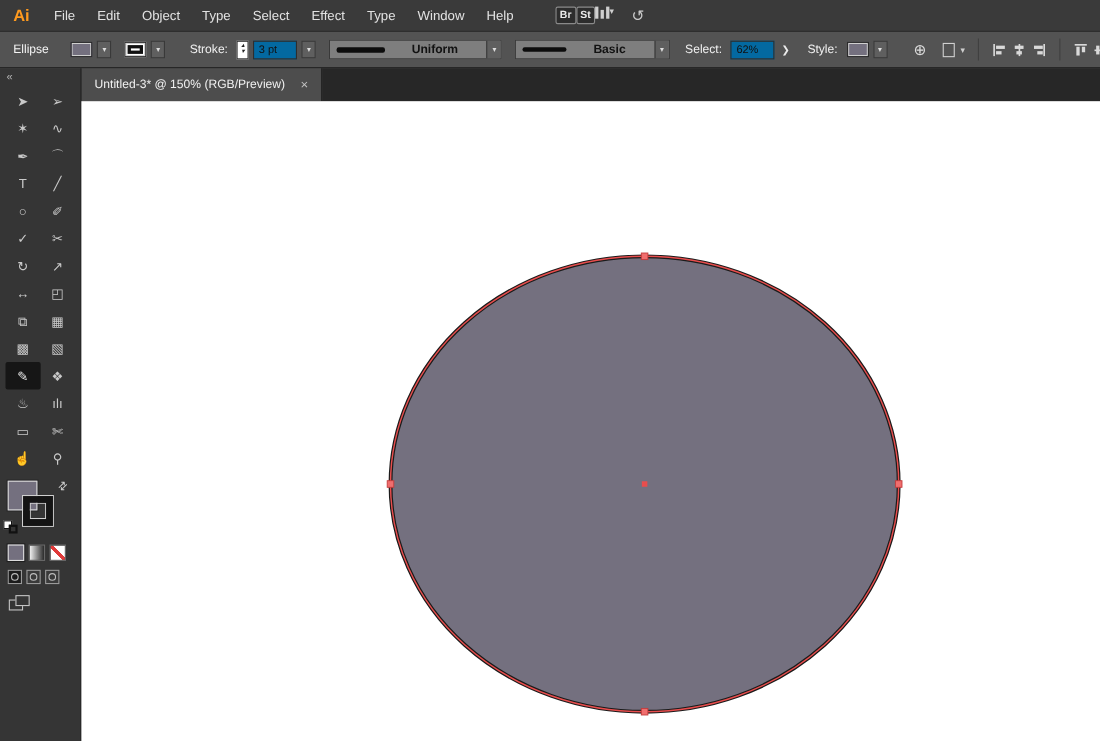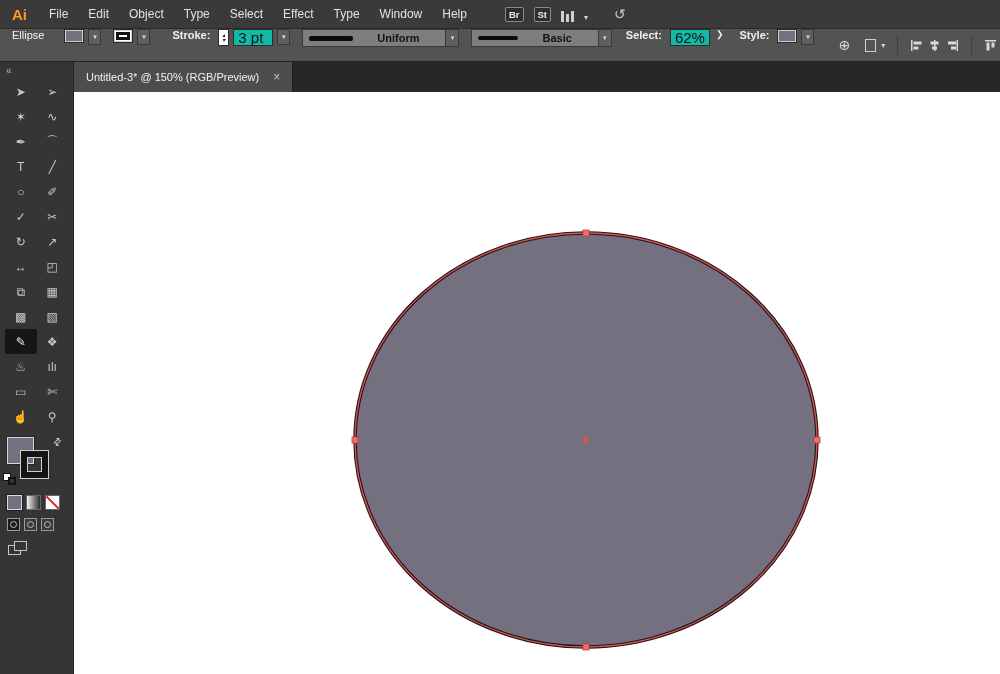--- a/index.html
+++ b/index.html
@@ -5,38 +5,38 @@
   *{box-sizing:border-box;margin:0;padding:0}
   html,body{width:1000px;height:674px}
   body{font-family:"Liberation Sans",sans-serif;background:#222}
   .window{position:relative;width:1000px;height:674px;overflow:hidden;background:#535353;color:#e4e4e4;font-size:12px}
 
   
   .menubar{position:absolute;top:0;left:0;width:100%;height:29px;background:#3a3a3a;display:flex;align-items:center;padding:0 8px;border-bottom:1px solid #2a2a2a}
   .logo{color:#ff9a1e;font-weight:bold;font-size:15px;margin:0 12px 0 4px}
   .menus{display:flex;height:100%}
   .menu-item{padding:0 10px;display:flex;align-items:center;font-size:12px;color:#e2e2e2;cursor:default}
-  .mb-icons{display:flex;align-items:flex-end;gap:10px;margin-left:28px}
+  .mb-icons{display:flex;align-items:flex-start;margin-left:28px}
   .badge{background:#2d2d2d;border:1px solid #8a8a8a;border-radius:2px;color:#ececec;font-size:9.5px;font-weight:bold;padding:2px 3px;line-height:1}
   .ws-grid{display:inline-flex;gap:2px;align-items:flex-end;height:11px}
   .ws-grid i{display:block;width:3px;background:#cfcfcf}
   .ws-grid i:nth-child(1){height:11px}.ws-grid i:nth-child(2){height:8px}.ws-grid i:nth-child(3){height:11px}
   .mb-caret{font-size:8px;color:#cfcfcf}
   .sync{font-size:14px;color:#c9c9c9;margin-left:16px}
 
   
-  .controlbar{position:absolute;top:29px;left:0;width:100%;height:33px;background:#535353;display:flex;padding:0 12px;gap:4px;border-bottom:1px solid #232323}
+  .controlbar{position:absolute;top:29px;left:0;width:100%;height:33px;background:#535353;display:flex;align-items:center;padding:0 12px;gap:4px;border-bottom:1px solid #232323}
   .ctl-title{font-size:11px;color:#f4f4f4;margin-right:16px}
-  .lbl{font-size:11px;font-weight:700;color:#f0f0f0;margin:0 4px 0 10px;white-space:nowrap}
+  .lbl{font-size:11px;font-weight:400;color:#f0f0f0;margin:0 4px 0 10px;white-space:nowrap}
   .chip{position:relative;width:20px;height:14px;border:1px solid #2b2b2b;box-shadow:inset 0 0 0 1px #cfcfcf;flex:none}
   .chip.strokechip{background:#fff}
   .chip.strokechip::after{content:"";position:absolute;inset:2px;border:3px solid #111}
   .cbox{width:13px;height:16px;background:#5f5f5f;border:1px solid #393939;color:#ddd;font-size:7px;display:flex;align-items:center;justify-content:center;margin-right:8px;flex:none}
   .stepper{width:11px;height:17px;background:#fff;border:1px solid #2e2e2e;display:flex;flex-direction:column;align-items:center;justify-content:center;color:#222;font-size:6px;line-height:5px;flex:none}
-  .fieldw{background:#14b8a6;color:#111;border:1px solid #2e2e2e;height:17px;display:flex;align-items:center;padding:0 4px;font-size:15px;min-width:40px;flex:none}
+  .fieldw{background:#0369a1;color:#111;border:1px solid #2e2e2e;height:17px;display:flex;align-items:center;padding:0 4px;font-size:10px;min-width:40px;flex:none}
   .dd{height:18px;background:#7e7e7e;border:1px solid #393939;display:flex;align-items:center;padding:0 0 0 6px;gap:24px;color:#121212;font-size:11px;flex:none}
   .dd .linebar{width:44px;height:5px;background:#0c0c0c;border-radius:2px}
   .dd .linebar.thin{width:40px;height:4px}
   .dd .ddcaret{width:13px;height:16px;background:#5f5f5f;border-left:1px solid #393939;color:#ddd;font-size:7px;display:flex;align-items:center;justify-content:center;margin-left:2px}
   .caret-right{color:#ececec;font-size:9px;margin:0 2px}
   .globe{font-size:14px;color:#dcdcdc;margin-left:12px}
   .docicon{width:11px;height:13px;border:1px solid #d0d0d0;margin-left:10px;flex:none}
   .sep{width:1px;height:20px;background:#404040;margin:0 7px;flex:none}
   .rightgroup{margin-left:auto;display:flex;align-items:center;gap:5px}
   .alicon{display:flex;align-items:center;justify-content:center}

